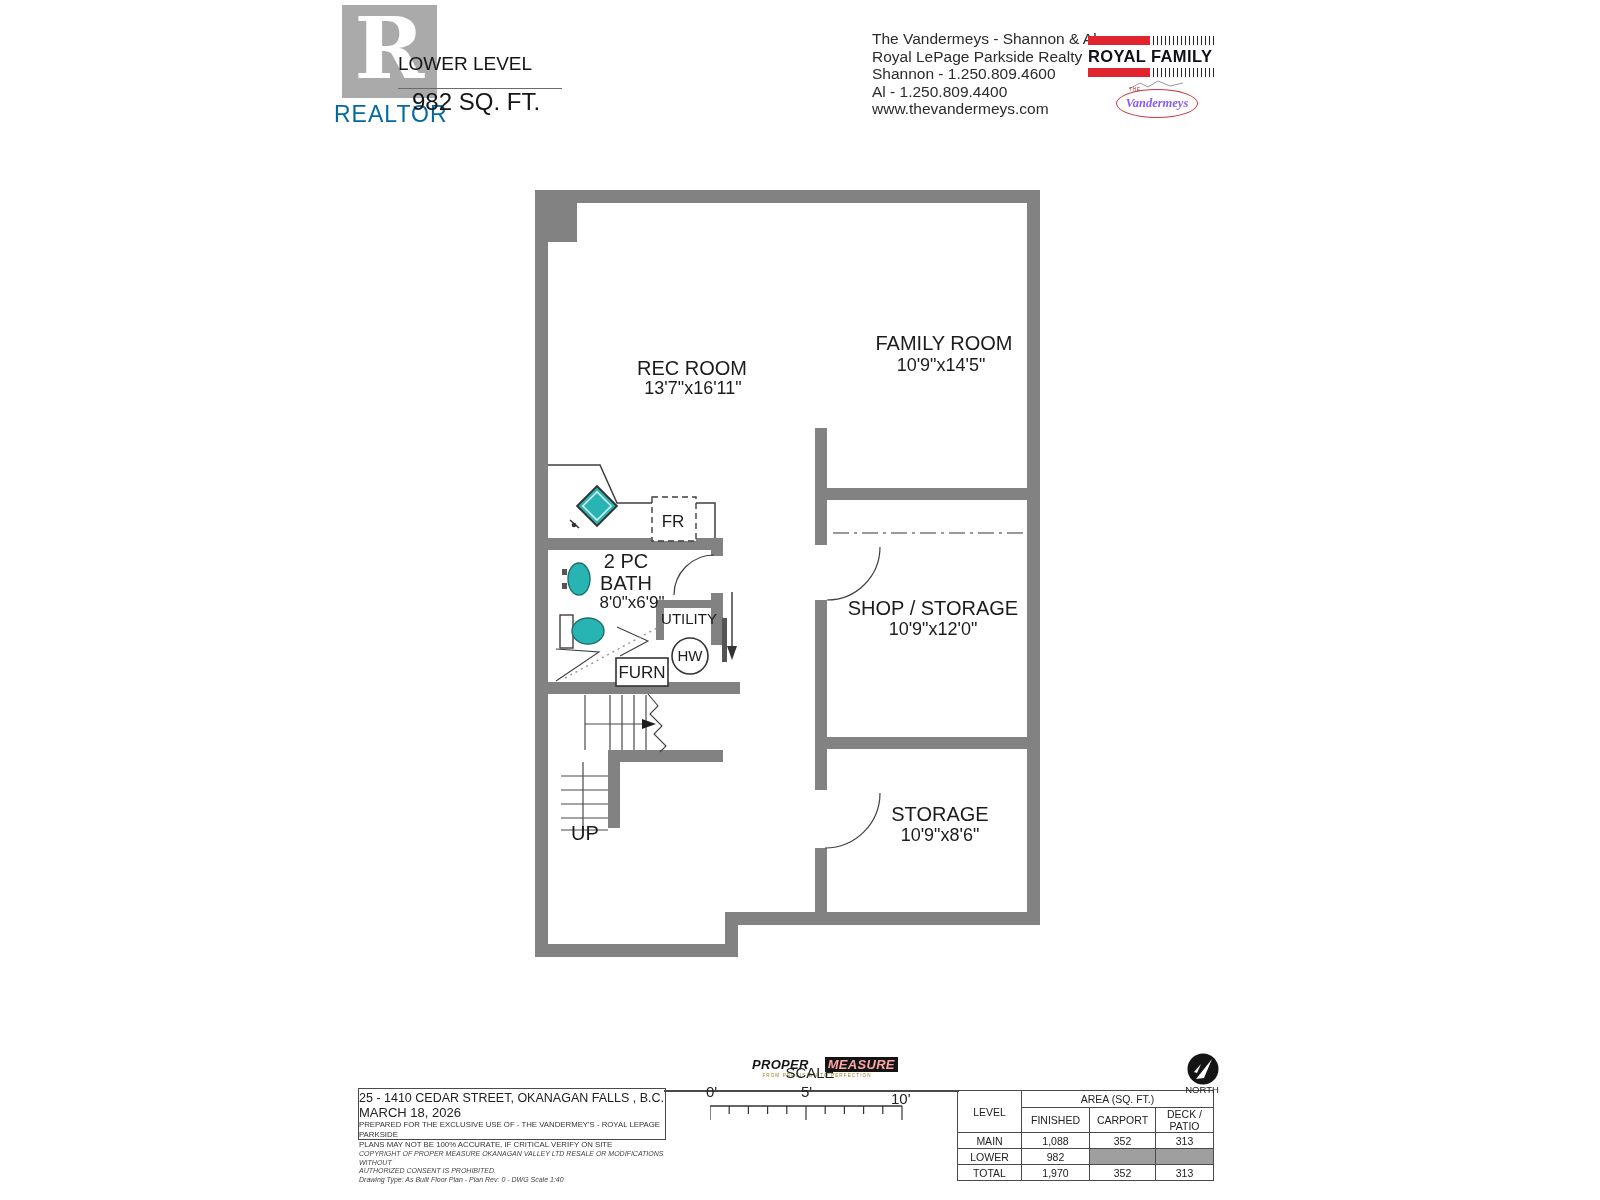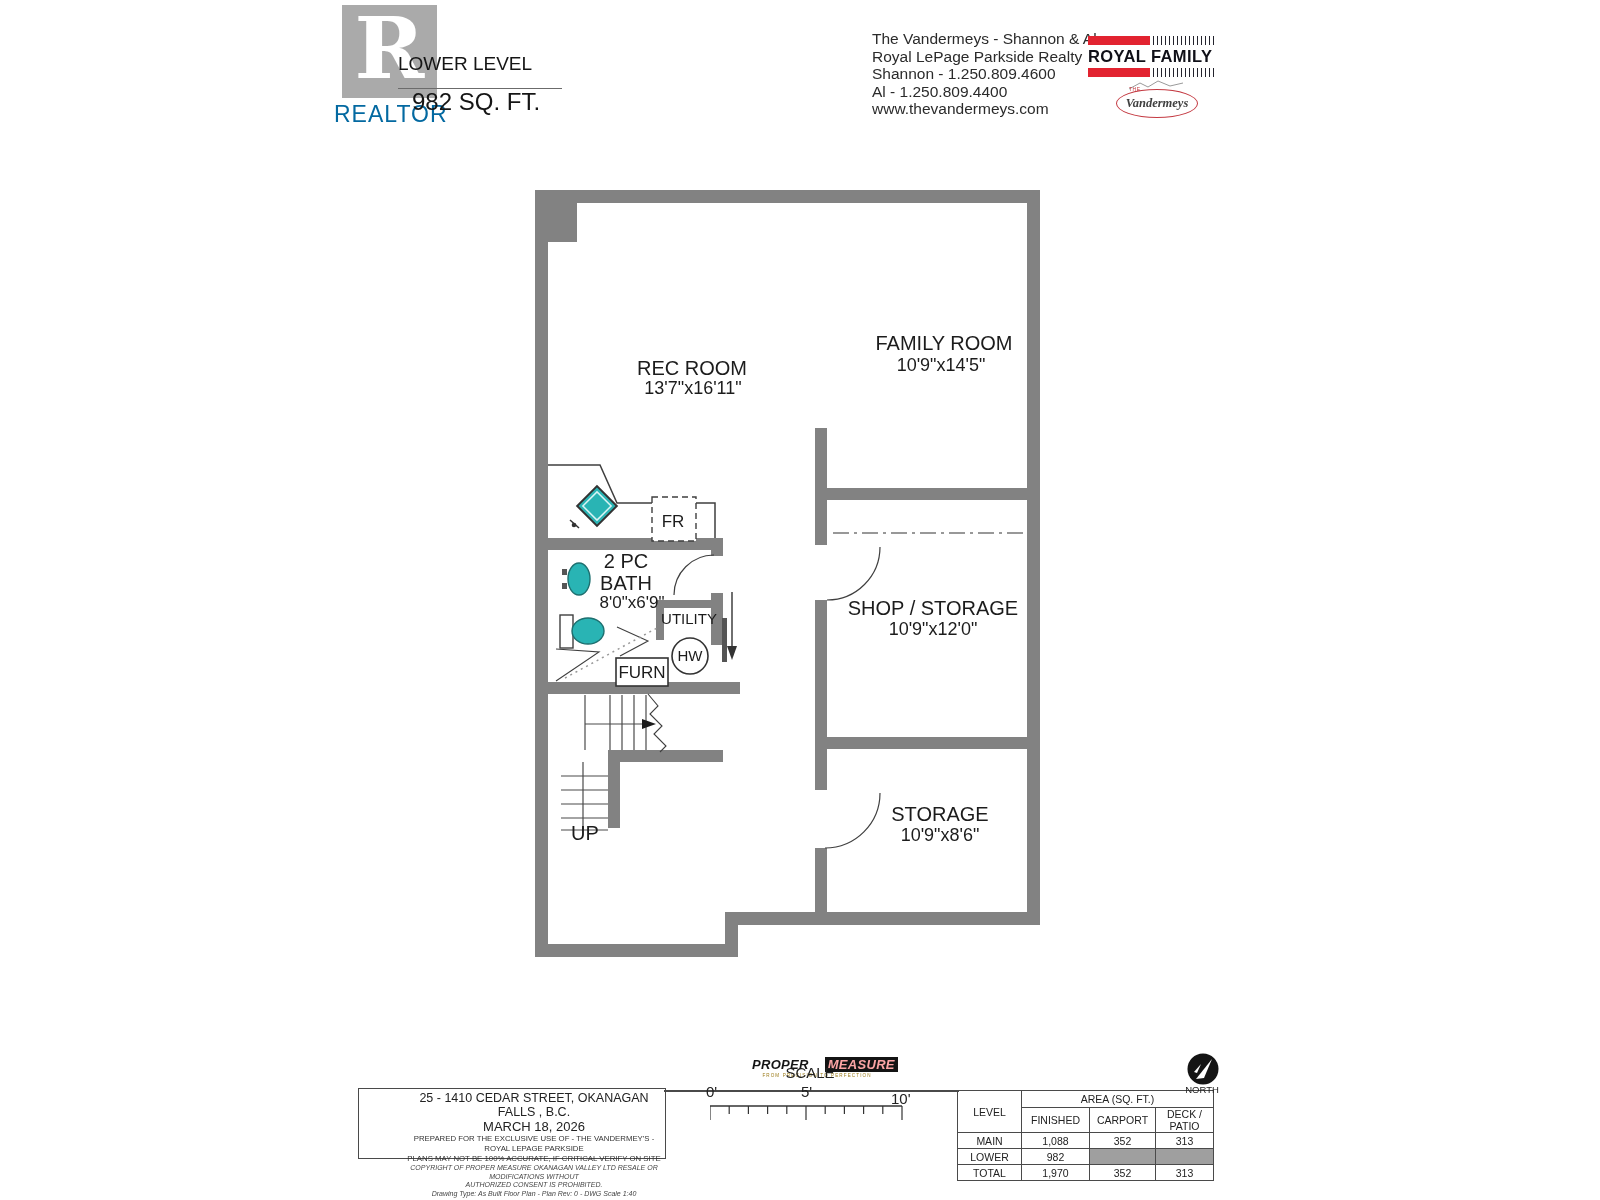--- a/index.html
+++ b/index.html
@@ -20,34 +20,34 @@
   .rlp{left:1088px;top:36px;width:132px;}
   .rlp-row{display:flex;gap:3px;align-items:center;height:9px;}
   .rlp-red{width:62px;height:9px;background:#e22330;}
   .rlp-stripes{width:64px;height:9px;
     background:repeating-linear-gradient(90deg,#23232d 0 1.5px,transparent 1.5px 4px);}
   .rlp-name{font-size:16.5px;font-weight:bold;color:#101018;letter-spacing:.4px;line-height:23px;white-space:nowrap;}
   .vm-mountain{left:1128px;top:80px;}
   .vm-oval{left:1116px;top:89px;width:80px;height:27px;border:1.5px solid #c43a42;border-radius:50%;
            display:flex;align-items:center;justify-content:center;}
   .vm-name{font-family:"Liberation Serif",serif;font-style:italic;font-weight:bold;
-           font-size:12.5px;color:#404040;white-space:nowrap;}
+           font-size:12.5px;color:#8b5cf6;white-space:nowrap;}
   .vm-the{position:absolute;left:12px;top:-4px;font-size:5px;color:#c4343c;letter-spacing:.5px;}
 
   
   #plan{left:520px;top:180px;}
   .room-name{font-size:20px;fill:#1c1c1c;}
   .room-dims{font-size:18px;fill:#1c1c1c;}
   .small-label{font-size:15px;fill:#1c1c1c;}
   .mid-label{font-size:17px;fill:#1c1c1c;}
 
   
   .footer-rule{left:664px;top:1090px;width:295px;height:1.5px;background:#4a4a4a;}
-  .info-box{left:358px;top:1088px;width:308px;height:71px;border:1.5px solid #4a4a4a;
-            text-align:center;padding-top:2px;box-sizing:border-box;padding-left:44px;}
+  .info-box{left:358px;top:1088px;width:308px;height:52px;border:1.5px solid #4a4a4a;
+            text-align:left;padding-top:2px;box-sizing:border-box;}
   .addr{font-size:12.5px;line-height:14px;color:#222;}
   .date{font-size:13px;line-height:15px;color:#222;}
   .note-a{font-size:7.8px;line-height:10px;color:#333;}
   .note-b{font-size:7px;line-height:8.5px;font-style:italic;color:#444;}
 
   .pm-logo{left:752px;top:1056px;width:130px;text-align:center;}
   .pm-line{display:flex;align-items:center;justify-content:flex-start;gap:1px;}
   .pm-p1{font-size:13px;font-weight:bold;font-style:italic;color:#141414;letter-spacing:.3px;}
   .pm-p2{font-size:13px;font-weight:bold;font-style:italic;color:#fca5a5;background:#141414;padding:0 3px;letter-spacing:.3px;margin-left:15px;}
   .pm-tag{font-size:4.6px;letter-spacing:1.1px;color:#9c7c1a;margin-top:1px;}

